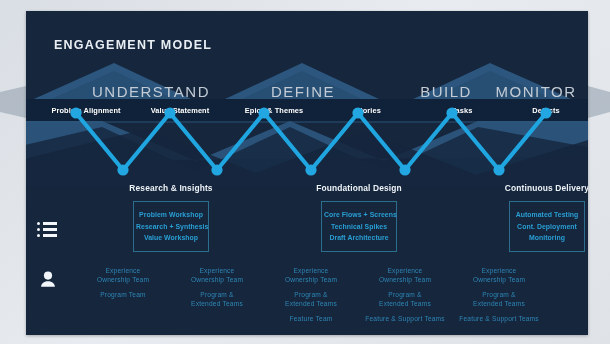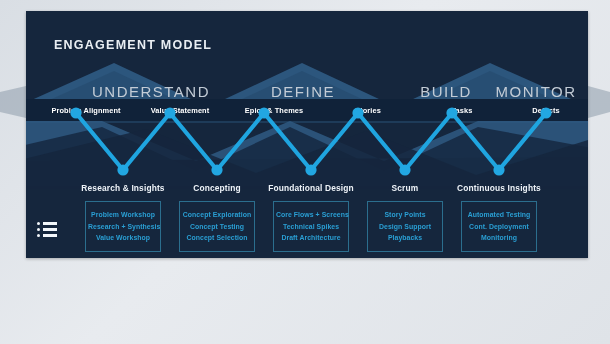--- a/index.html
+++ b/index.html
@@ -12,21 +12,21 @@
   #root{position:relative;width:610px;height:344px;}
 
   
   .page-bg{
     position:absolute;inset:0;
     background:linear-gradient(135deg,#d9dee4 0%,#e8ebef 45%,#dfe3e8 100%);
   }
 
   
   .slide{
-    position:absolute;left:26px;top:11px;width:562px;height:247px;
+    position:absolute;left:26px;top:11px;width:562px;height:324px;
     background:#15263d;
     overflow:hidden;
     box-shadow:0 1px 3px rgba(0,0,0,.28);
   }
 
   
   .title{
     position:absolute;left:28px;top:27px;
     font-size:12.5px;letter-spacing:1.25px;font-weight:600;
     color:#e9eef3;
@@ -50,21 +50,21 @@
   .stage-lbl{
     position:absolute;top:72px;
     text-align:center;font-size:15px;letter-spacing:1.5px;
     color:#c3ccd6;font-weight:400;
   }
 
   
   .zig{position:absolute;left:0;top:0;width:562px;height:322px;}
 
   
-  .col{position:absolute;top:172px;width:92px;text-align:center;}
+  .col{position:absolute;top:172px;width:92px;text-align:center;margin-left:48px;}
   .col-title{
     font-size:8.4px;font-weight:700;color:#eef3f8;letter-spacing:.15px;
     white-space:nowrap;
   }
   .col-box{
     margin:8px auto 0;width:76px;
     border:1px solid #2b6e8e;
     padding:7px 2px 7px;
     box-sizing:border-box;
   }
@@ -167,63 +167,47 @@
         <div class="bl">Problem Workshop</div>
         <div class="bl">Research + Synthesis</div>
         <div class="bl">Value Workshop</div>
       </div>
     </div>
     <div class="teams" style="left:49px;">
       <div class="team">Experience<br>Ownership Team</div>
       <div class="team">Program Team</div>
     </div>
 
-    <div class="col" style="left:145px;">
-      <div class="col-title">Concepting</div>
-      <div class="col-box">
-        <div class="bl">Concept Exploration</div>
-        <div class="bl">Concept Testing</div>
-        <div class="bl">Concept Selection</div>
-      </div>
-    </div>
     <div class="teams" style="left:143px;">
       <div class="team">Experience<br>Ownership Team</div>
       <div class="team">Program &amp;<br>Extended Teams</div>
     </div>
 
     <div class="col" style="left:239px;text-align:center;">
       <div class="col-title">Foundational  Design</div>
       <div class="col-box">
         <div class="bl">Core Flows + Screens</div>
         <div class="bl">Technical Spikes</div>
         <div class="bl">Draft Architecture</div>
       </div>
     </div>
     <div class="teams" style="left:237px;">
       <div class="team">Experience<br>Ownership Team</div>
       <div class="team">Program &amp;<br>Extended Teams</div>
       <div class="team">Feature Team</div>
     </div>
 
-    <div class="col" style="left:333px;">
-      <div class="col-title">Scrum</div>
-      <div class="col-box">
-        <div class="bl">Story Points</div>
-        <div class="bl">Design Support</div>
-        <div class="bl">Playbacks</div>
-      </div>
-    </div>
     <div class="teams" style="left:331px;">
       <div class="team">Experience<br>Ownership Team</div>
       <div class="team">Program &amp;<br>Extended Teams</div>
       <div class="team">Feature &amp; Support Teams</div>
     </div>
 
     <div class="col" style="left:427px;">
-      <div class="col-title">Continuous Insights</div>
+      <div class="col-title">Continuous Delivery</div>
       <div class="col-box">
         <div class="bl">Automated Testing</div>
         <div class="bl">Cont. Deployment</div>
         <div class="bl">Monitoring</div>
       </div>
     </div>
     <div class="teams" style="left:425px;">
       <div class="team">Experience<br>Ownership Team</div>
       <div class="team">Program &amp;<br>Extended Teams</div>
       <div class="team">Feature &amp; Support Teams</div>

